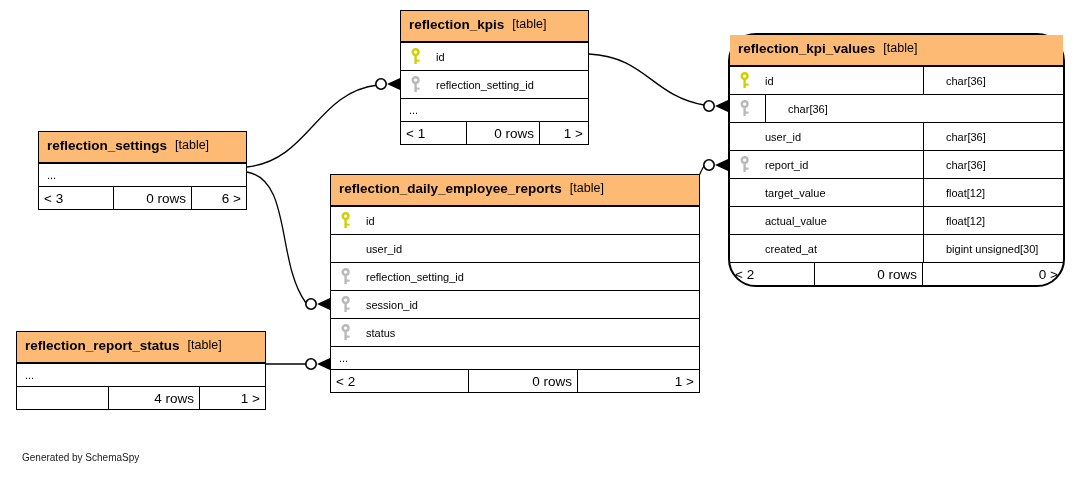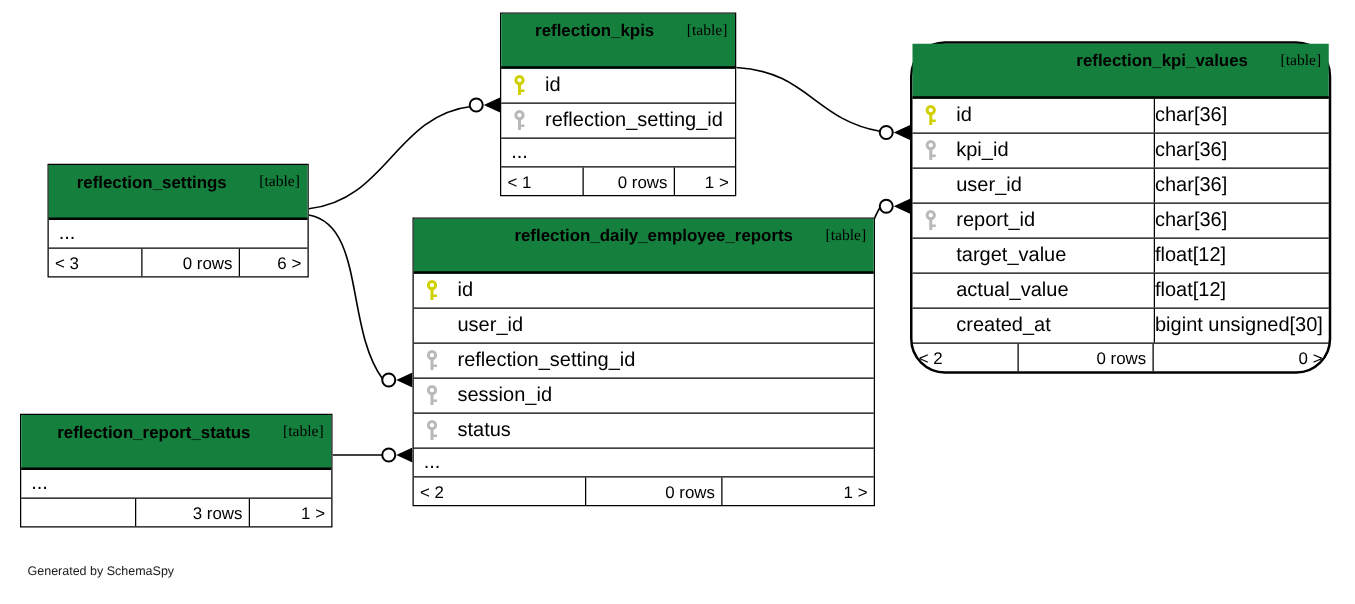--- a/index.html
+++ b/index.html
@@ -7,36 +7,36 @@
     position:relative;width:1084px;height:483px;background:#ffffff;overflow:hidden;
     font-family:"Liberation Sans","DejaVu Sans",sans-serif;color:#000;
   }
   #connector-layer{position:absolute;left:0;top:0;z-index:1;}
   .db-table{
     position:absolute;background:#fff;border:1.4px solid #000;
     box-sizing:border-box;z-index:2;
   }
   .db-table.thick{border-width:2.5px;}
   .t-header{
-    display:flex;justify-content:flex-end;align-items:center;
-    height:26px;border-bottom:2px solid #000;background:#15803d;
-    padding:0 6px 16px 8px;white-space:nowrap;
+    display:flex;justify-content:flex-start;align-items:center;
+    height:26px;border-bottom:2px solid #000;background:#fdba74;
+    padding:0 6px 4px 8px;white-space:nowrap;
   }
   .t-name{font-weight:bold;font-size:13.5px;}
-  .t-tag{font-size:12.5px;margin-left:26px;font-family:Liberation Serif, serif;}
+  .t-tag{font-size:12.5px;margin-left:8px;}
   .t-row{
     display:flex;align-items:center;height:28px;border-bottom:1px solid #000;
-    padding-left:9px;box-sizing:border-box;font-size:16px;white-space:nowrap;
+    padding-left:9px;box-sizing:border-box;font-size:11px;white-space:nowrap;
   }
   .t-row.ellipsis{height:23px;padding-left:8px;}
   .key-slot{width:12px;margin-right:14px;display:flex;align-items:center;flex:0 0 auto;}
   .col-name{flex:1 1 auto;overflow:hidden;}
   .type-cell{
     flex:0 0 auto;border-left:1px solid #000;align-self:stretch;
-    display:flex;align-items:center;padding-left:0;box-sizing:border-box;
+    display:flex;align-items:center;padding-left:22px;box-sizing:border-box;
   }
   .t-footer{display:flex;height:22px;font-size:13.5px;}
   .t-footer .f-cell{
     display:flex;align-items:center;box-sizing:border-box;
     border-right:1px solid #000;padding:0 5px;white-space:nowrap;
   }
   .t-footer .f-cell:last-child{border-right:none;flex:1 1 auto;}
   .t-footer .f-left{justify-content:flex-start;}
   .t-footer .f-right{justify-content:flex-end;}
   .footer-note{
@@ -126,21 +126,20 @@
           <span class="type-cell" style="width: 140px;">char[36]</span>
         </div>
         <div class="t-row">
           <span class="key-slot">
             <svg width="12" height="17" viewBox="0 0 12 17">
               <circle cx="5.6" cy="4.1" r="2.9" fill="none" stroke="#b9b9b9" stroke-width="2.4"></circle>
               <line x1="5.6" y1="7" x2="5.6" y2="16" stroke="#b9b9b9" stroke-width="2.4"></line>
               <line x1="5.6" y1="12.6" x2="9.6" y2="12.6" stroke="#b9b9b9" stroke-width="2"></line>
             </svg>
           </span>
-          <span class="col-name">kpi_id</span>
           <span class="type-cell" style="width: 140px;">char[36]</span>
         </div>
         <div class="t-row">
           <span class="key-slot"></span>
           <span class="col-name">user_id</span>
           <span class="type-cell" style="width: 140px;">char[36]</span>
         </div>
         <div class="t-row">
           <span class="key-slot">
             <svg width="12" height="17" viewBox="0 0 12 17">
@@ -248,19 +247,19 @@
       <div class="db-table" style="left: 16px; top: 331px; width: 250px;">
         <div class="t-header">
           <span class="t-name">reflection_report_status</span>
           <span class="t-tag">[table]</span>
         </div>
         <div class="t-row ellipsis">
           <span class="col-name">...</span>
         </div>
         <div class="t-footer">
           <span class="f-cell f-left" style="width: 92px;"></span>
-          <span class="f-cell f-right" style="width: 91px;">3 rows</span>
+          <span class="f-cell f-right" style="width: 91px;">4 rows</span>
           <span class="f-cell f-right">1 &gt;</span>
         </div>
       </div>
     </div>
   <div class="footer-note">Generated by SchemaSpy</div>
 </div>
 
 </body></html>

